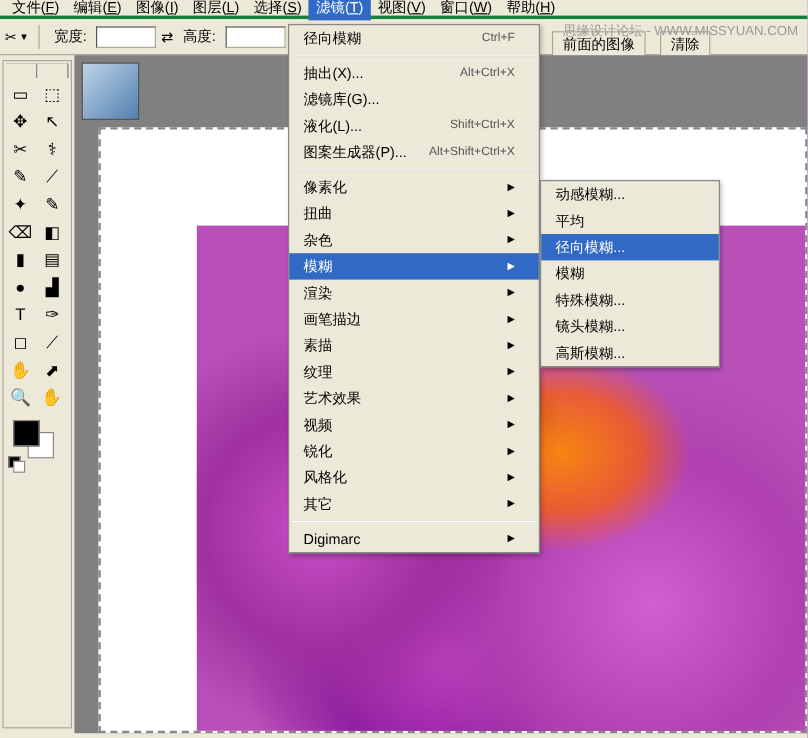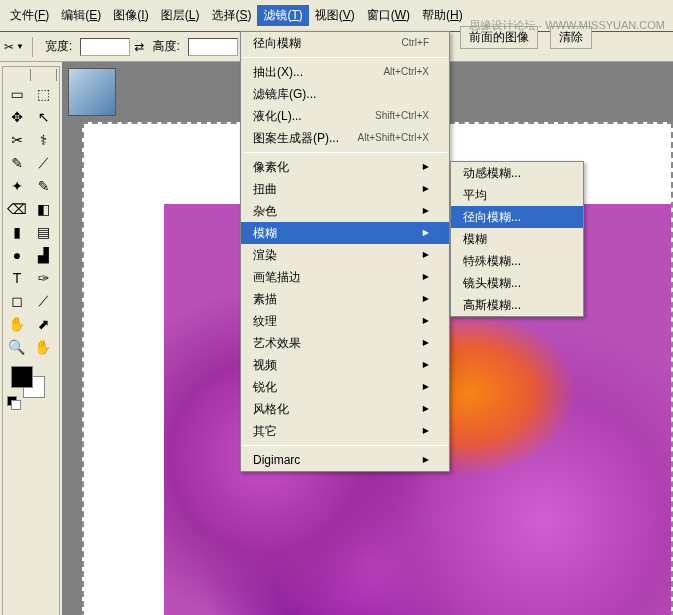--- a/index.html
+++ b/index.html
@@ -1,18 +1,18 @@
 <!DOCTYPE html>
 <html><head>
   <meta charset="utf-8">
   <style>
     * { margin: 0; padding: 0; box-sizing: border-box; font-family: "SimSun", "宋体", sans-serif; font-size: 12px; }
     body { background: #ece9d8; width: 673px; height: 615px; overflow: hidden; position: relative; }
     
-    .menubar { background: #ece9d8; height: 32px; display: flex; align-items: center; padding-left: 4px; border-bottom: 1px solid #15803d; }
+    .menubar { background: #ece9d8; height: 16px; display: flex; align-items: center; padding-left: 4px; border-bottom: 3px solid #15803d; }
     .menubar-item { padding: 2px 6px; cursor: default; }
     .menubar-item.active { background: #316ac5; color: white; }
     .menubar-item u { text-decoration: underline; }
     
     .toolbar { background: #ece9d8; height: 30px; display: flex; align-items: center; padding-left: 4px; border-bottom: 1px solid #aca899; gap: 4px; }
     .toolbar-label { margin: 0 4px; }
     .toolbar-input { width: 50px; height: 18px; border: 1px inset #aca899; background: white; padding: 0 2px; }
     .toolbar-button { padding: 2px 8px; border: 1px solid #aca899; background: #ece9d8; }
     .toolbar-icon { width: 20px; height: 20px; border: 1px solid transparent; display: flex; align-items: center; justify-content: center; }
     .dropdown-arrow { font-size: 8px; margin-left: 2px; }
@@ -39,23 +39,23 @@
     .image-content { position: absolute; top: 80px; left: 80px; right: 0; bottom: 0;
       background: 
         radial-gradient(ellipse at 60% 45%, rgba(255,140,0,0.9) 0%, rgba(255,100,0,0.7) 15%, transparent 25%),
         radial-gradient(ellipse at 50% 40%, rgba(0,0,0,0.8) 0%, rgba(0,0,0,0.4) 8%, transparent 15%),
         radial-gradient(circle at 20% 60%, #c850c8 0%, #a030a0 20%, transparent 35%),
         radial-gradient(circle at 75% 75%, #d060d0 0%, #b040b0 25%, transparent 40%),
         radial-gradient(circle at 40% 85%, #c040c0 0%, #9020a0 20%, transparent 35%),
         #b850b8;
     }
     
-    .dropdown-menu { position: absolute; background: #ece9d8; border: 1px solid #888; box-shadow: 2px 2px 4px rgba(0,0,0,0.3); z-index: 1000; margin-top: 11px; }
+    .dropdown-menu { position: absolute; background: #ece9d8; border: 1px solid #888; box-shadow: 2px 2px 4px rgba(0,0,0,0.3); z-index: 1000; }
     .menu1 { top: 20px; left: 240px; width: 210px; }
-    .menu2 { top: 150px; left: 450px; width: 134px; }
+    .menu2 { top: 150px; left: 450px; width: 150px; }
     .menu-item { padding: 3px 20px 3px 12px; display: flex; justify-content: space-between; align-items: center; cursor: default; line-height: 16px; }
     .menu-item.highlighted { background: #316ac5; color: white; }
     .menu-item.has-sub::after { content: '▶'; font-size: 8px; }
     .menu-sep { height: 1px; background: #aca899; margin: 3px 2px; border-bottom: 1px solid #fff; }
     .shortcut { color: #555; font-size: 10px; }
     
     .divider { width: 1px; height: 20px; background: #aca899; margin: 0 4px; }
   </style>
 </head>
 <body>

